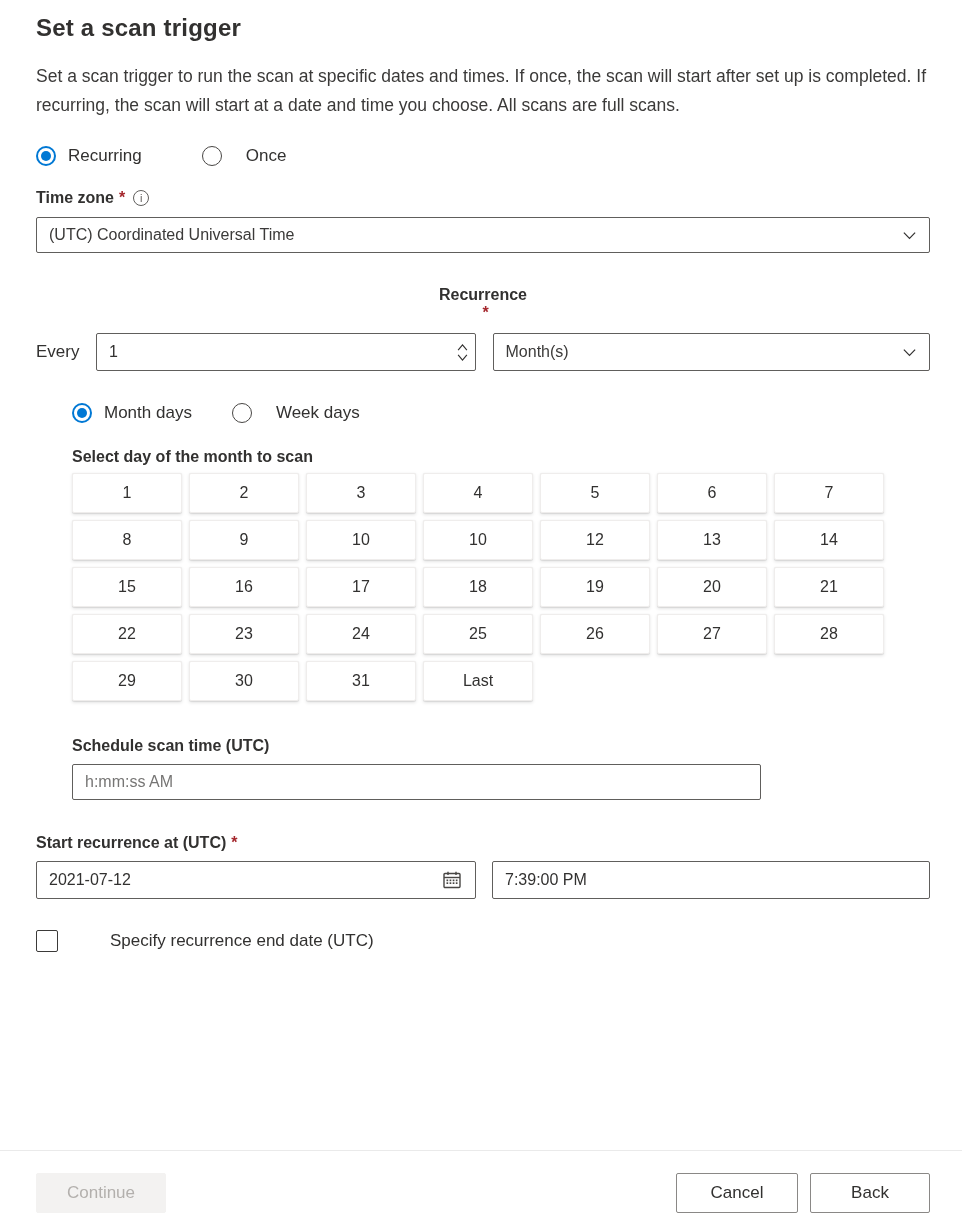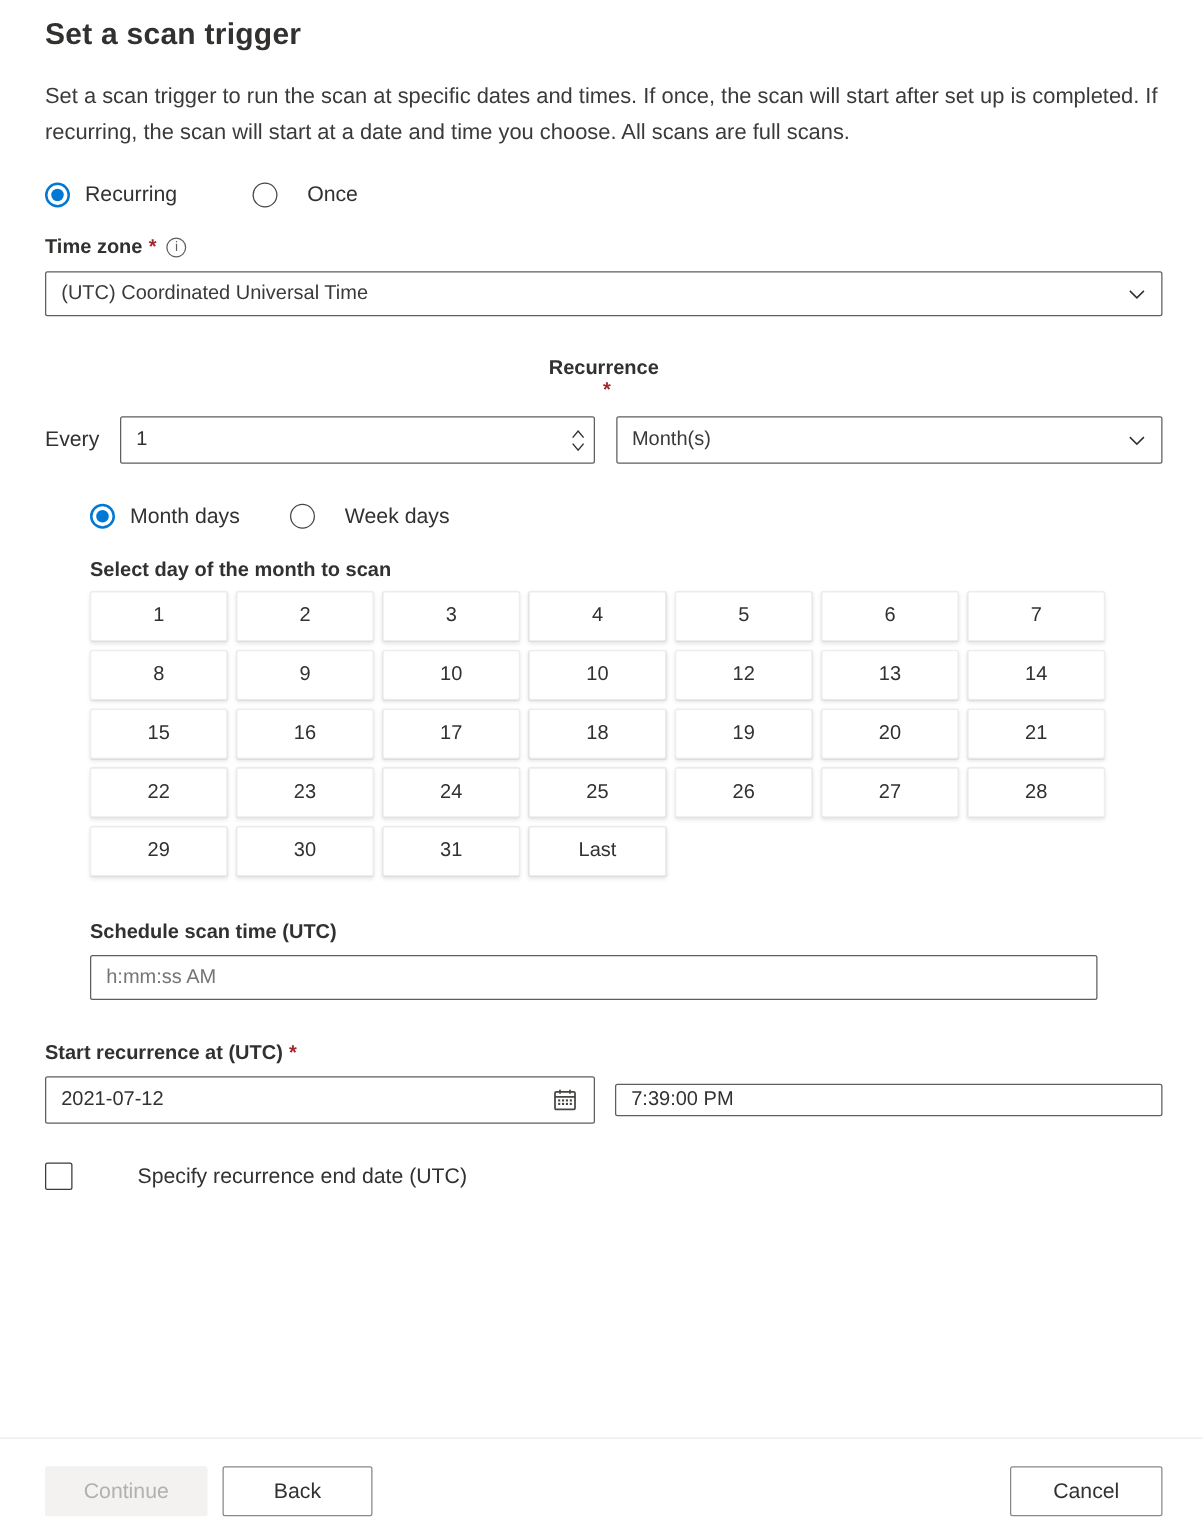--- a/index.html
+++ b/index.html
@@ -132,25 +132,25 @@
     background: #ffffff;
     border: 1px solid #efedec;
     border-radius: 2px;
     box-shadow: 0 1.6px 3.6px rgba(0,0,0,0.10), 0 0.3px 0.9px rgba(0,0,0,0.08);
     font-family: inherit;
     font-size: 16px;
     color: #323130;
     cursor: pointer;
   }
   .schedule-label { margin-top: 36px; }
-  .schedule-input { margin-top: 9px; width: 806px; }
+  .schedule-input { margin-top: 9px; width: 689px; }
   .start-label { margin-top: 34px; }
   .start-row { display: flex; align-items: center; margin-top: 9px; }
   .date-input { width: 440px; height: 38px; justify-content: space-between; }
-  .time-input { width: 438px; height: 26px; margin-left: 16px; }
+  .time-input { width: 438px; height: 38px; margin-left: 16px; }
   .cal-icon { flex: 0 0 auto; margin-left: 8px; cursor: pointer; }
   
   .checkbox-row { display: flex; align-items: center; margin-top: 31px; cursor: pointer; gap: 40px; }
   .checkbox-box {
     width: 22px; height: 22px;
     border: 1px solid #3b3a39;
     border-radius: 2px;
     background: #fff;
     flex: 0 0 auto;
   }
@@ -333,16 +333,16 @@
 
     <div class="checkbox-row">
       <span class="checkbox-box"></span>
       <span class="checkbox-label">Specify recurrence end date (UTC)</span>
     </div>
 
   </div>
 
   <div class="footer">
     <button class="btn disabled" disabled="">Continue</button>
+    <button class="btn btn-cancel">Cancel</button>
     <button class="btn btn-back">Back</button>
-    <button class="btn btn-cancel">Cancel</button>
   </div>
 </div>
 
 </body></html>

